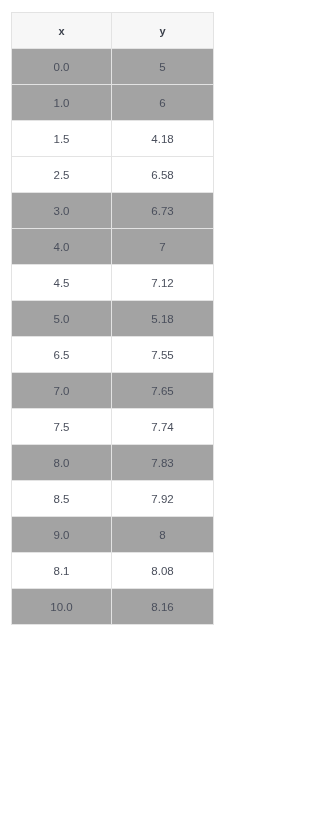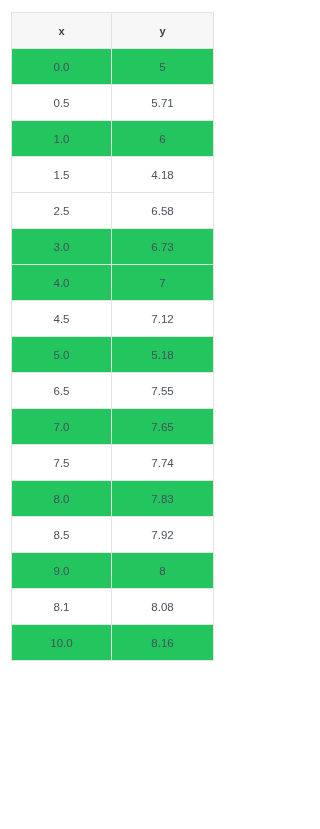--- a/index.html
+++ b/index.html
@@ -45,21 +45,21 @@
     text-align: center;
     height: 35px;
     padding: 0;
     border-right: 1px solid #e3e3e3;
     border-bottom: 1px solid #e3e3e3;
     background: #ffffff;
   }
   table.data-table td:last-child { border-right: none; }
 
   table.data-table tbody tr.striped td {
-    background: #22c55e;
+    background: #a3a3a3;
   }
   table.data-table tbody tr:last-child td {
     border-bottom: none;
     margin-top: 47px;
   }
 </style>
 </head>
 <body>
 
 <div class="table-wrap">
@@ -71,24 +71,20 @@
     <thead>
       <tr>
         <th>x</th>
         <th>y</th>
       </tr>
     </thead>
     <tbody>
         <tr class="striped">
           <td>0.0</td>
           <td>5</td>
-        </tr>
-        <tr>
-          <td>0.5</td>
-          <td>5.71</td>
         </tr>
         <tr class="striped">
           <td>1.0</td>
           <td>6</td>
         </tr>
         <tr>
           <td>1.5</td>
           <td>4.18</td>
         </tr>
         <tr>

